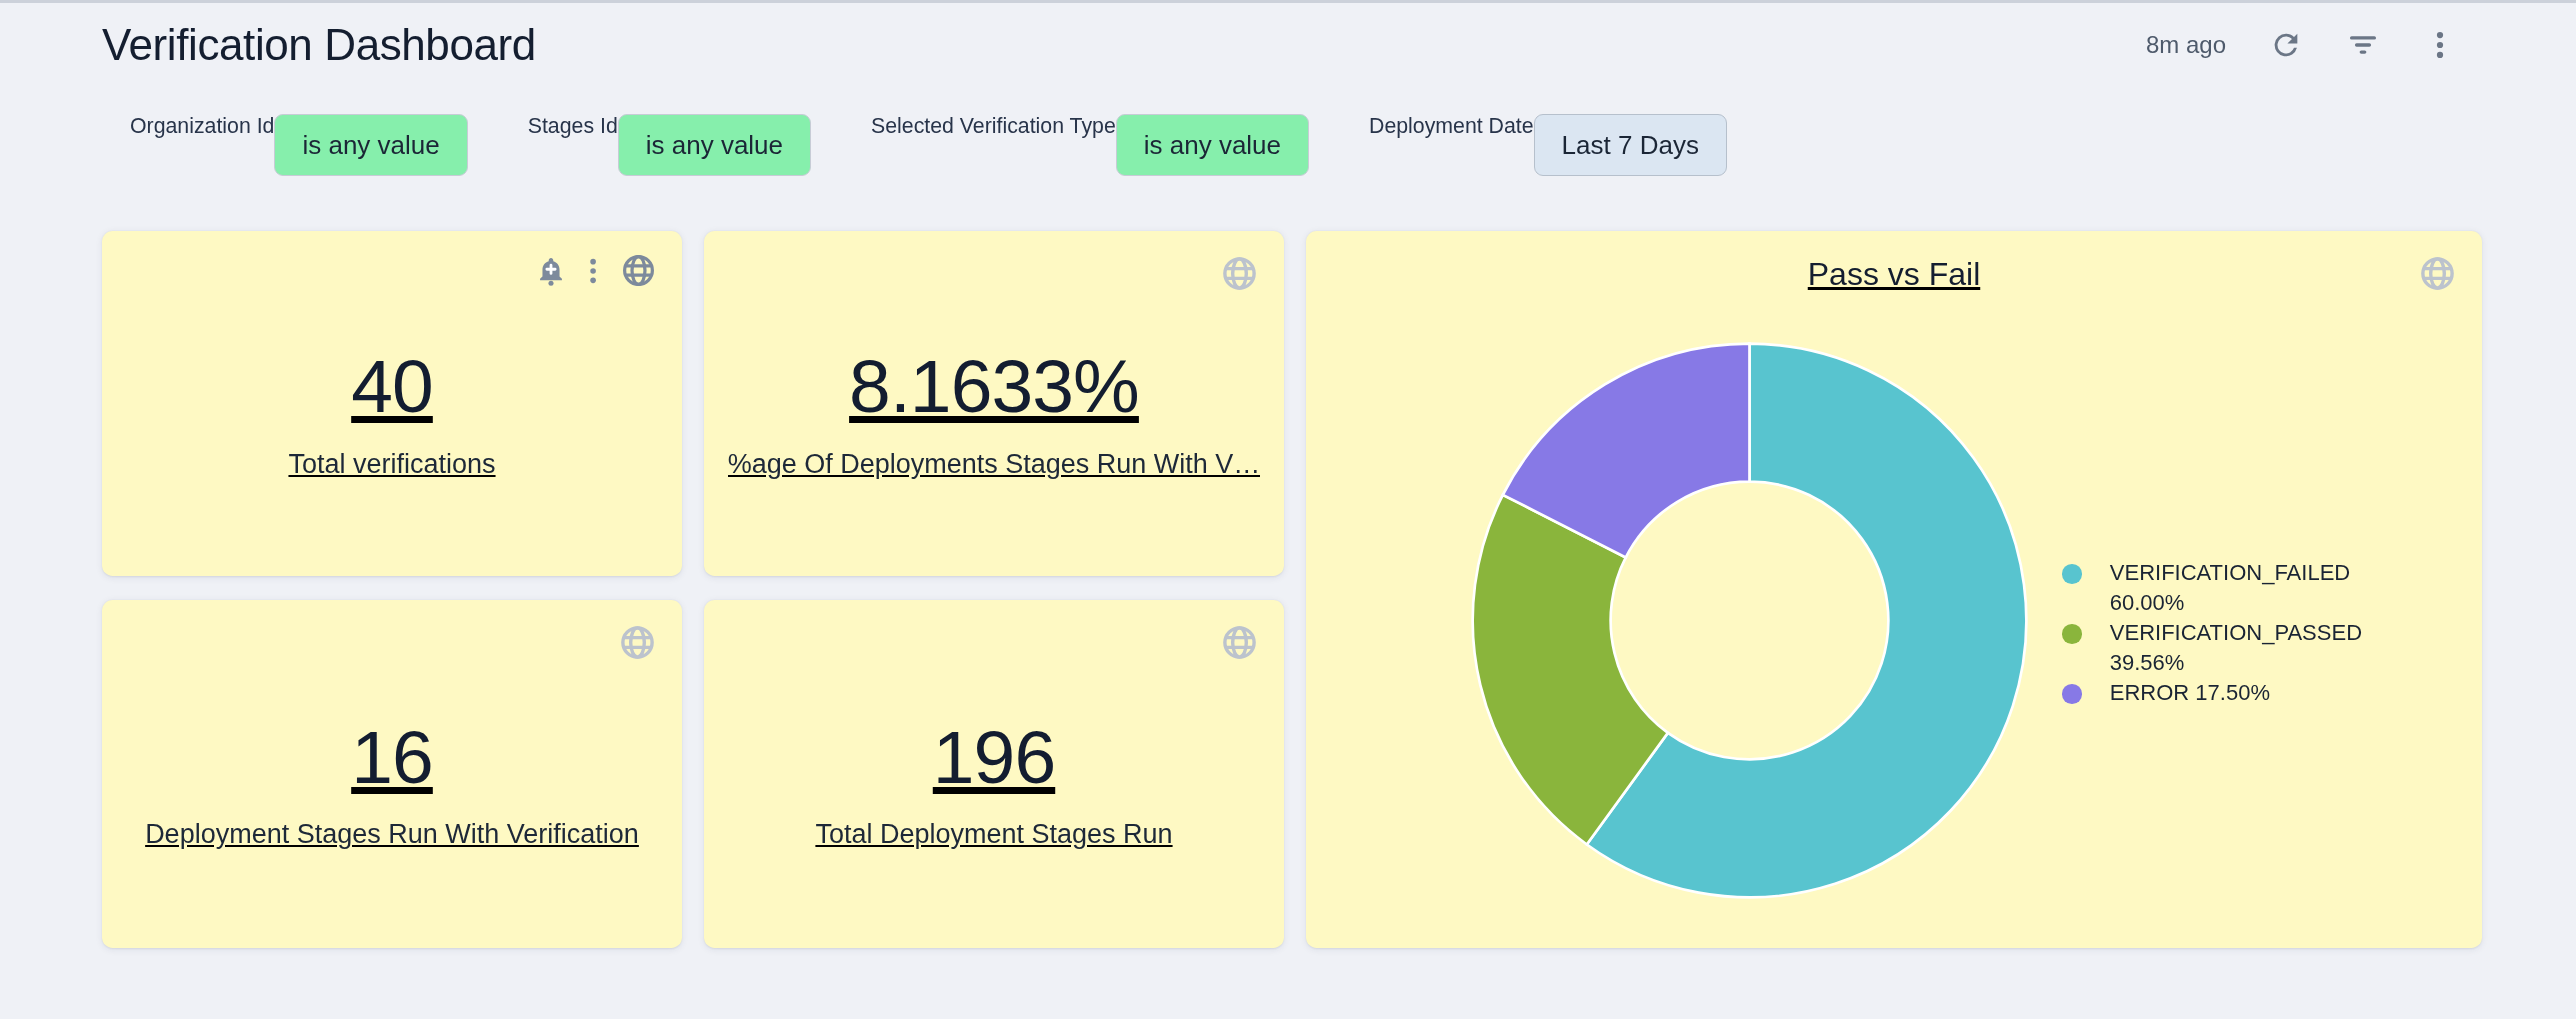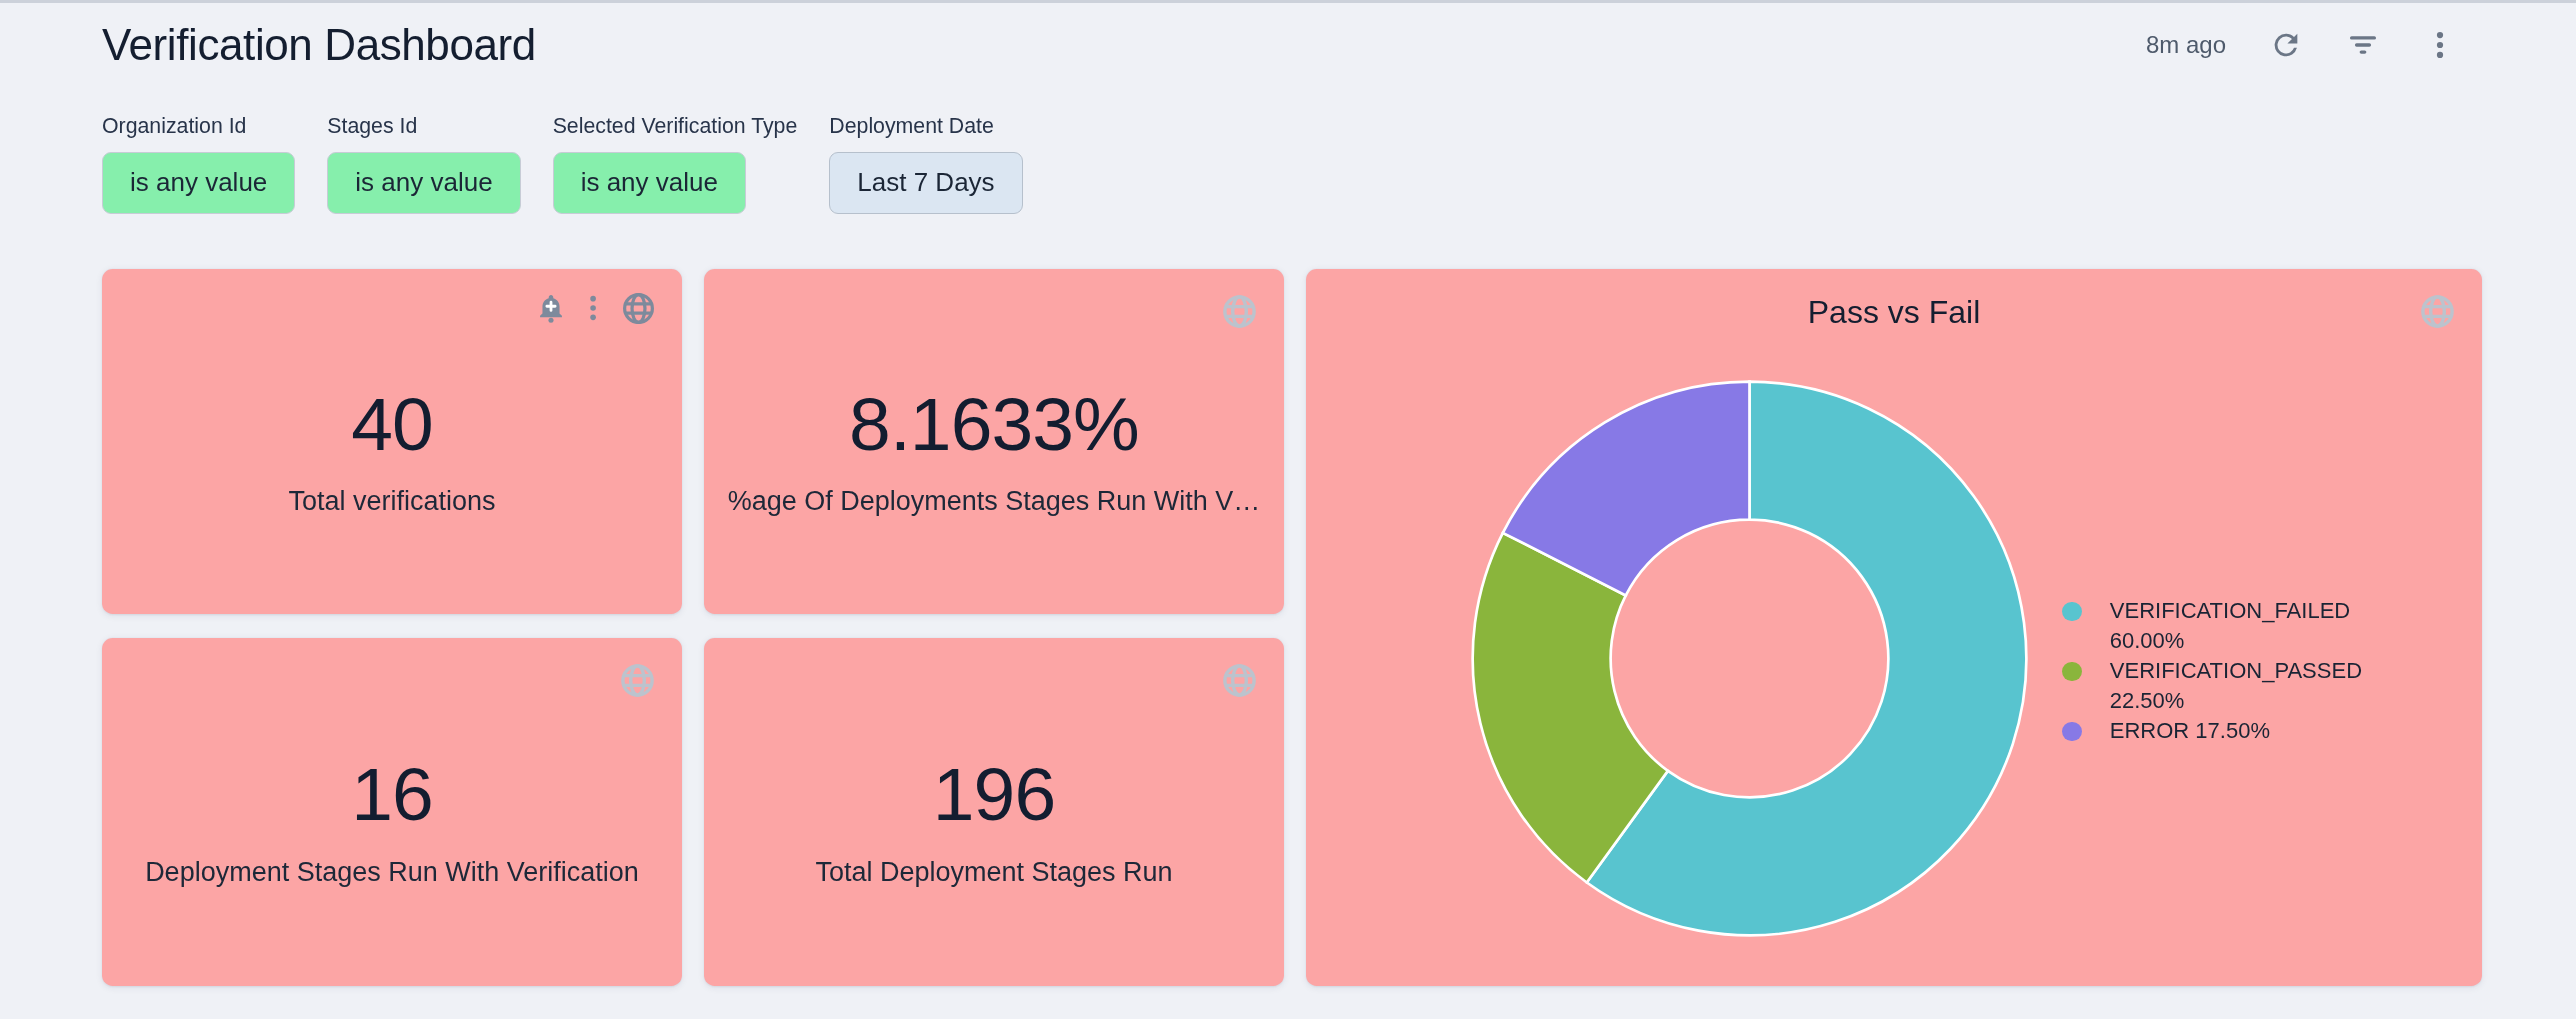--- a/index.html
+++ b/index.html
@@ -22,42 +22,43 @@
   .header-meta { margin-left: auto; display: flex; align-items: center; gap: 43px; }
   .last-updated { font-size: 24px; color: #4e5a6b; }
   .icon-btn {
     background: none; border: none; padding: 0; margin: 0; cursor: pointer;
     width: 34px; height: 34px; color: #6b7686; display: flex; align-items: center; justify-content: center;
   }
   .icon-btn svg { width: 100%; height: 100%; }
 
   
   .filters { display: flex; gap: 32px; margin: 44px 0 0 102px; }
-  .filter-group { display: flex; flex-direction: column; }
+  .filter-group { display: flex; flex-direction: row; margin-left: 28px; }
   .filter-label { font-size: 21.3px; font-weight: 500; color: #28344a; margin-bottom: 12.5px; }
   .chip {
     height: 62px; padding: 0 27px; font-size: 26px; color: #1b2636;
     background: #86efac; border: 1.8px solid #c7ccd6; border-radius: 9px;
     display: flex; align-items: center; justify-content: center;
     font-family: inherit; cursor: pointer; align-self: flex-start;
   }
   .chip.active { background: #dbe6f2; border-color: #b6c0cc; }
 
   
   .grid {
     margin: 55px 94px 0 102px;
     display: grid;
     grid-template-columns: 580px 580px 1fr;
     grid-template-rows: 345px 348px;
     column-gap: 22px; row-gap: 24px;
     grid-template-areas: "t1 t2 chart" "t3 t4 chart";
   }
   .card {
-    background: #fca5a5; border-radius: 10.7px; position: relative;
+    background: #fef9c3; border-radius: 10.7px; position: relative;
     box-shadow: 0 0.9px 1.8px rgba(25,39,72,.07), 0 1.8px 7.1px rgba(25,39,72,.08);
+    text-decoration: underline;
   }
   .t1 { grid-area: t1; } .t2 { grid-area: t2; } .t3 { grid-area: t3; } .t4 { grid-area: t4; }
   .chart-card { grid-area: chart; }
 
   .tile { display: flex; flex-direction: column; align-items: center; justify-content: center; gap: 19.6px; padding-top: 16px; }
   .tile-value { font-size: 75px; letter-spacing: -0.9px; color: #131d30; line-height: 1.15; }
   .tile-label {
     font-size: 27px; color: #1d2838; max-width: calc(100% - 43px);
     white-space: nowrap; overflow: hidden; text-overflow: ellipsis; text-align: center;
   }
@@ -209,21 +210,21 @@
           <path d="M36.90 172.81 A311 311 0 0 1 314.00 3.00 L314.00 158.00 A156 156 0 0 0 175.00 243.18 Z" fill="#8779e6" stroke="#ffffff" stroke-width="3"></path>
         </svg>
     </div>
     <div class="legend">
       <div class="legend-item">
         <span class="legend-dot" style="background-color: rgb(88, 196, 207);"></span>
         <span class="legend-text"><span>VERIFICATION_FAILED</span> <span>60.00%</span></span>
       </div>
       <div class="legend-item">
         <span class="legend-dot" style="background-color: rgb(138, 181, 60);"></span>
-        <span class="legend-text"><span>VERIFICATION_PASSED</span> <span>22.50%</span></span>
+        <span class="legend-text"><span>VERIFICATION_PASSED</span> <span>39.56%</span></span>
       </div>
       <div class="legend-item">
         <span class="legend-dot" style="background-color: rgb(135, 121, 230);"></span>
         <span class="legend-text"><span>ERROR</span> <span>17.50%</span></span>
       </div>
     </div>
   </div>
 
 </div>
 

